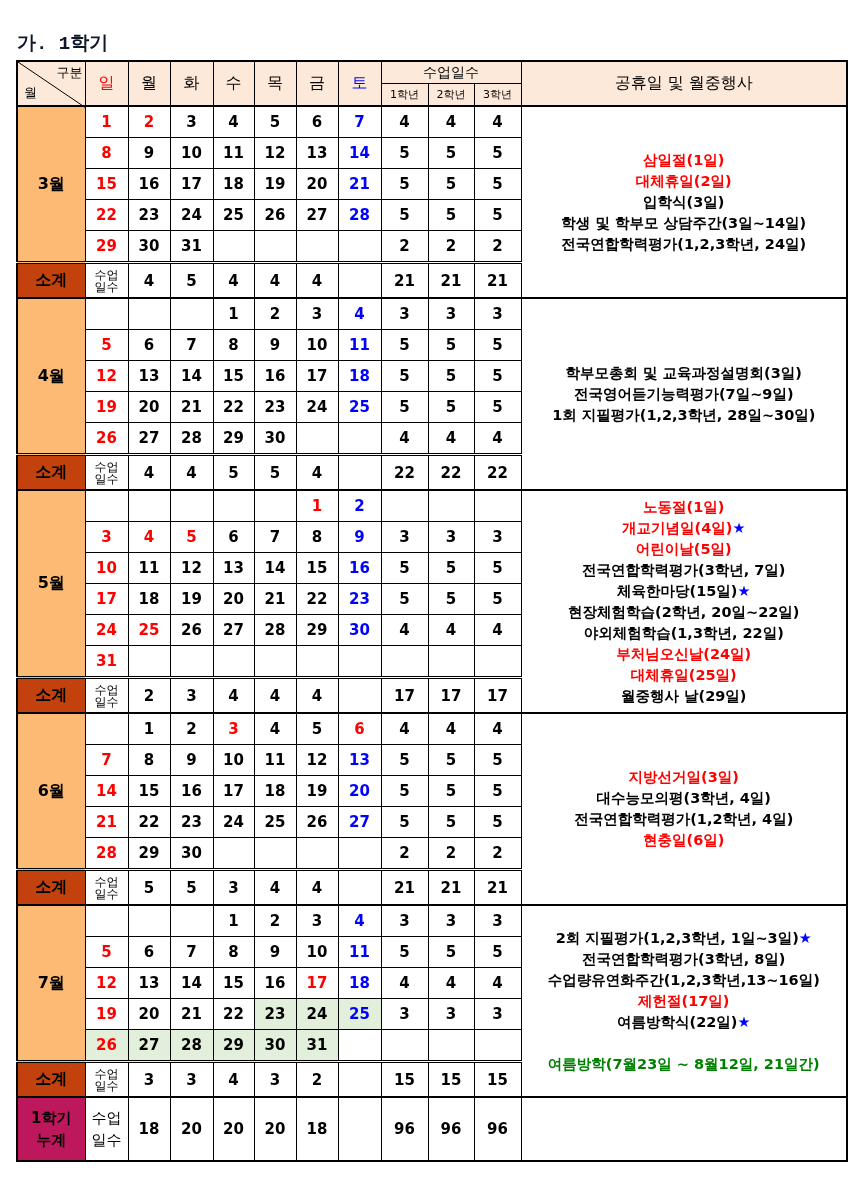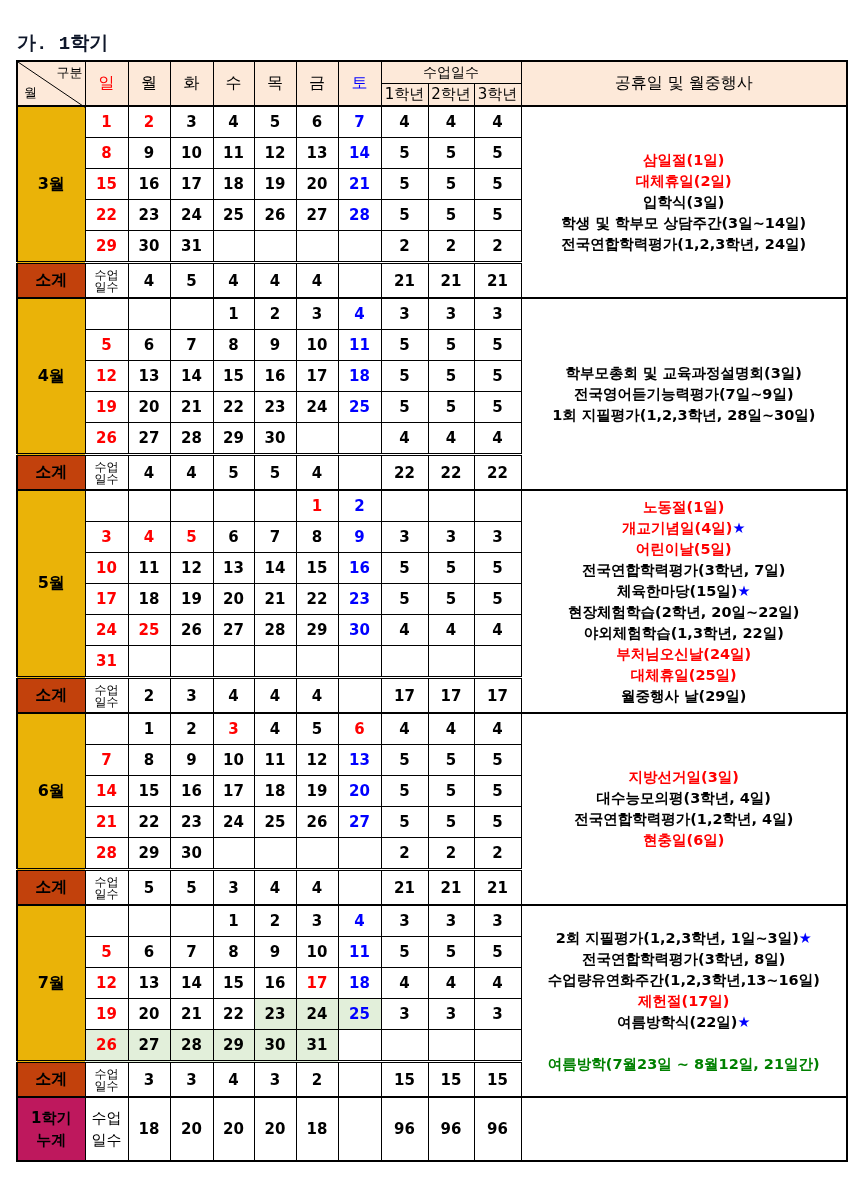--- a/index.html
+++ b/index.html
@@ -1,28 +1,28 @@
 <!DOCTYPE html>
 <html><head>
 <meta charset="utf-8">
 <style>
   html, body { margin:0; padding:0; background:#ffffff; }
   body { width:863px; height:1194px; position:relative; font-family:"DejaVu Sans","Liberation Sans",sans-serif; color:#000; }
   .title { position:absolute; left:17px; top:30px; font-family:Liberation Mono, monospace; font-size:19px; font-weight:bold; color:#0f172a; }
   table.cal { position:absolute; left:16px; top:60px; border-collapse:collapse; border:2.5px solid #000; table-layout:fixed; }
   table.cal td, table.cal th { border:1px solid #000; padding:0; text-align:center; vertical-align:middle; font-family:"DejaVu Sans","Liberation Sans",sans-serif; }
   th { background:#fde9d9; font-weight:normal; font-size:16px; }
-  th.sub { font-size:15px; height:21px; }
+  th.sub { font-size:11px; height:21px; }
   th.grp { font-size:14px; height:21px; }
   th.corner { position:relative; height:43px; }
   th.corner svg { position:absolute; left:0; top:0; }
   th.corner .c1 { position:absolute; right:2px; top:2px; font-size:13px; }
   th.corner .c2 { position:absolute; left:6px; bottom:3px; font-size:13px; }
   td.day { font-size:15px; font-weight:bold; height:30px; }
-  td.mon { background:#eab308; font-weight:bold; font-size:16px; }
+  td.mon { background:#fdba74; font-weight:bold; font-size:16px; }
   td.sum-label { background:#c2410c; font-weight:bold; font-size:16px; height:33px; }
   td.sum-sub { font-size:12px; line-height:12px; }
   td.sum { font-size:15px; font-weight:bold; }
   tr.sumrow td { border-top:3px double #000; }
   tr.monstart td { border-top:2.5px solid #000; }
   td.ev { text-align:left; vertical-align:middle; font-size:14.5px; font-weight:bold; line-height:21px; padding-left:10px; border-left:1px solid #000; }
   .red { color:#ff0000; }
   .blue { color:#0000ff; }
   .black { color:#000; }
   .green { color:#008000; }

